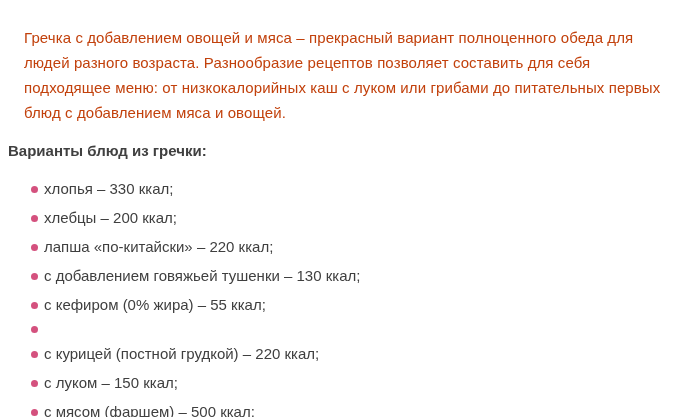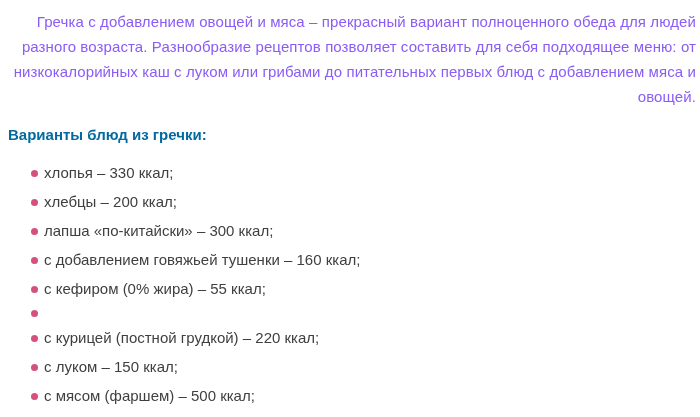--- a/index.html
+++ b/index.html
@@ -10,33 +10,32 @@
     height: 417px;
     overflow: hidden;
   }
   .page {
     width: 700px;
     height: 417px;
     padding: 9px 4px 0 8px;
     background: #ffffff;
   }
   .intro {
-    margin: 0;
+    margin: 16px;
     font-size: 15px;
     line-height: 25px;
-    color: #8b5cf6;
+    color: #c2410c;
     letter-spacing: 0.1px;
-    text-align: right;
   }
   .section-heading {
     margin: 17px 0 0 0;
     font-size: 15px;
     line-height: 18px;
     font-weight: bold;
-    color: #0369a1;
+    color: #404040;
   }
   ul.dish-list {
     list-style: none;
     margin: 21px 0 0 0;
     padding: 0 0 0 23px;
   }
   ul.dish-list li {
     display: flex;
     align-items: center;
     margin: 0 0 13px 0;
@@ -70,25 +69,25 @@
     <li>
       <span class="bullet"></span>
       <span class="dish-text">хлопья – 330 ккал;</span>
     </li>
     <li>
       <span class="bullet"></span>
       <span class="dish-text">хлебцы – 200 ккал;</span>
     </li>
     <li>
       <span class="bullet"></span>
-      <span class="dish-text">лапша «по-китайски» – 300 ккал;</span>
+      <span class="dish-text">лапша «по-китайски» – 220 ккал;</span>
     </li>
     <li>
       <span class="bullet"></span>
-      <span class="dish-text">с добавлением говяжьей тушенки – 160 ккал;</span>
+      <span class="dish-text">с добавлением говяжьей тушенки – 130 ккал;</span>
     </li>
     <li>
       <span class="bullet"></span>
       <span class="dish-text">с кефиром (0% жира) – 55 ккал;</span>
     </li>
     <li>
       <span class="bullet"></span>
     </li>
     <li>
       <span class="bullet"></span>

